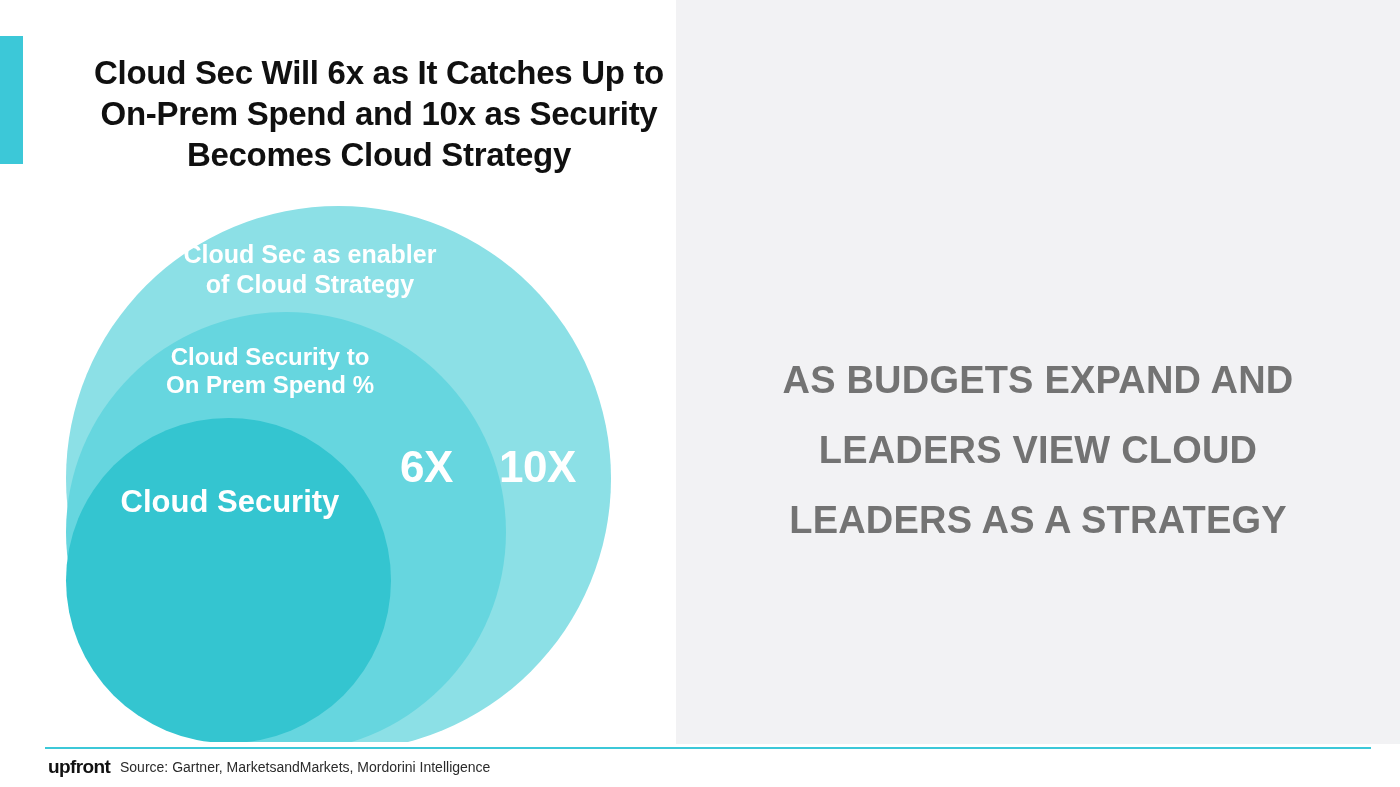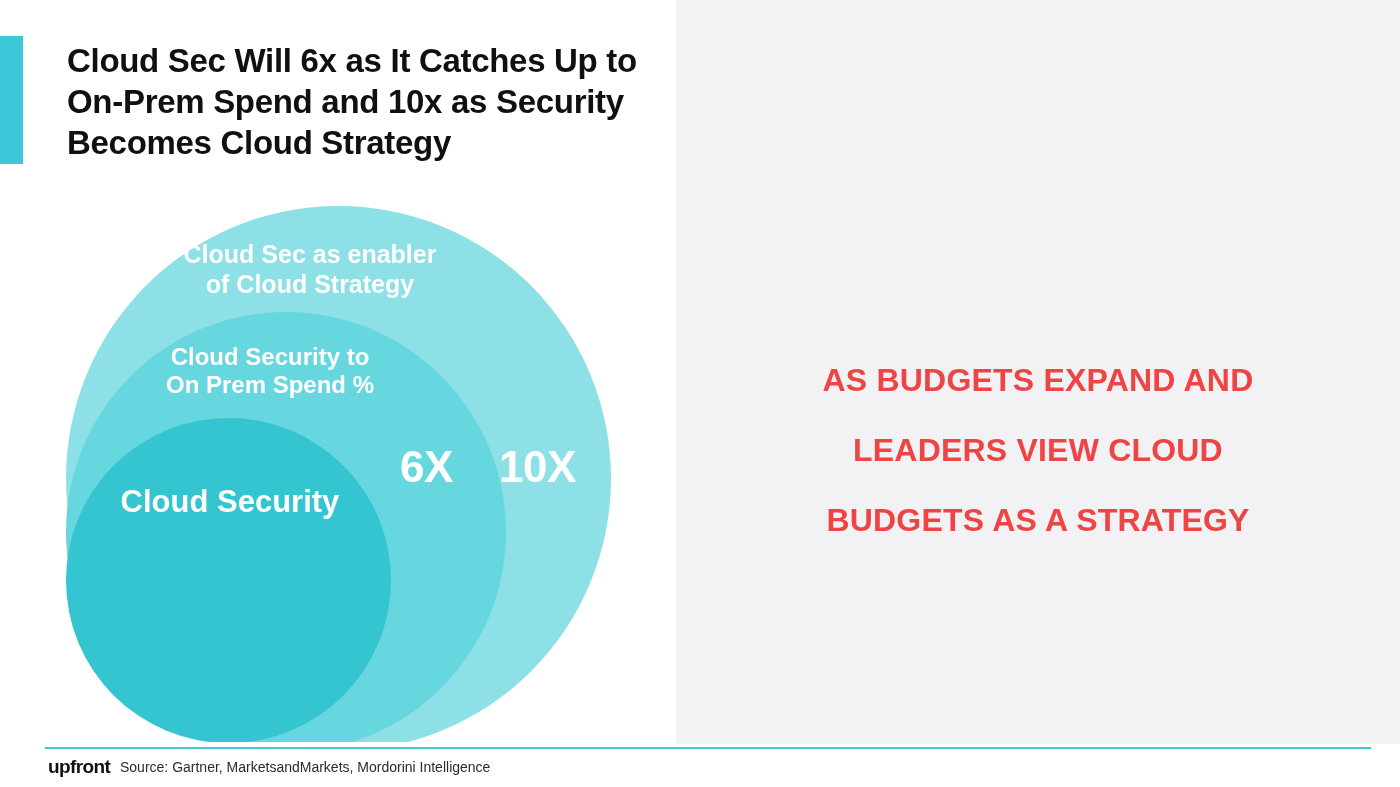--- a/index.html
+++ b/index.html
@@ -38,27 +38,28 @@
     height: 128px;
     background: #3cc8d8;
   }
 
   
   .title {
     position: absolute;
     left: 63px;
     top: 36px;
     width: 600px;
-    margin: 4px;
+    margin: 16px;
     font-size: 33px;
     line-height: 41px;
     font-weight: bold;
     letter-spacing: -0.3px;
     color: #101010;
     font-family: "Liberation Sans", sans-serif;
+    text-align: center;
   }
 
   
   .diagram {
     position: absolute;
     left: 65px;
     top: 180px;
     width: 560px;
     height: 562px;
     overflow: hidden;
@@ -148,22 +149,22 @@
     letter-spacing: 0.2px;
     font-family: "Liberation Sans", sans-serif;
   }
   .subhead {
     position: absolute;
     left: 700px;
     top: 345px;
     width: 676px;
     margin: 0;
     text-align: center;
-    color: #ef4444;
-    font-size: 32px;
+    color: #737373;
+    font-size: 38px;
     line-height: 70px;
     font-weight: bold;
     letter-spacing: 0.2px;
     font-family: "Liberation Sans", sans-serif;
   }
 
   
   .footer-rule {
     position: absolute;
     left: 45px;
@@ -225,20 +226,20 @@
 
     <div class="multiplier mult-6x">6X</div>
     <div class="multiplier mult-10x">10X</div>
 
   </div>
 
 
   <div class="subhead">
     <div>AS BUDGETS EXPAND AND</div>
     <div>LEADERS VIEW CLOUD</div>
-    <div>BUDGETS AS A STRATEGY</div>
+    <div>LEADERS AS A STRATEGY</div>
   </div>
 
   <div class="footer-rule"></div>
   <div class="logo">upfront</div>
   <div class="source">Source: Gartner, MarketsandMarkets, Mordorini Intelligence</div>
 
 </div>
 
 </body></html>

